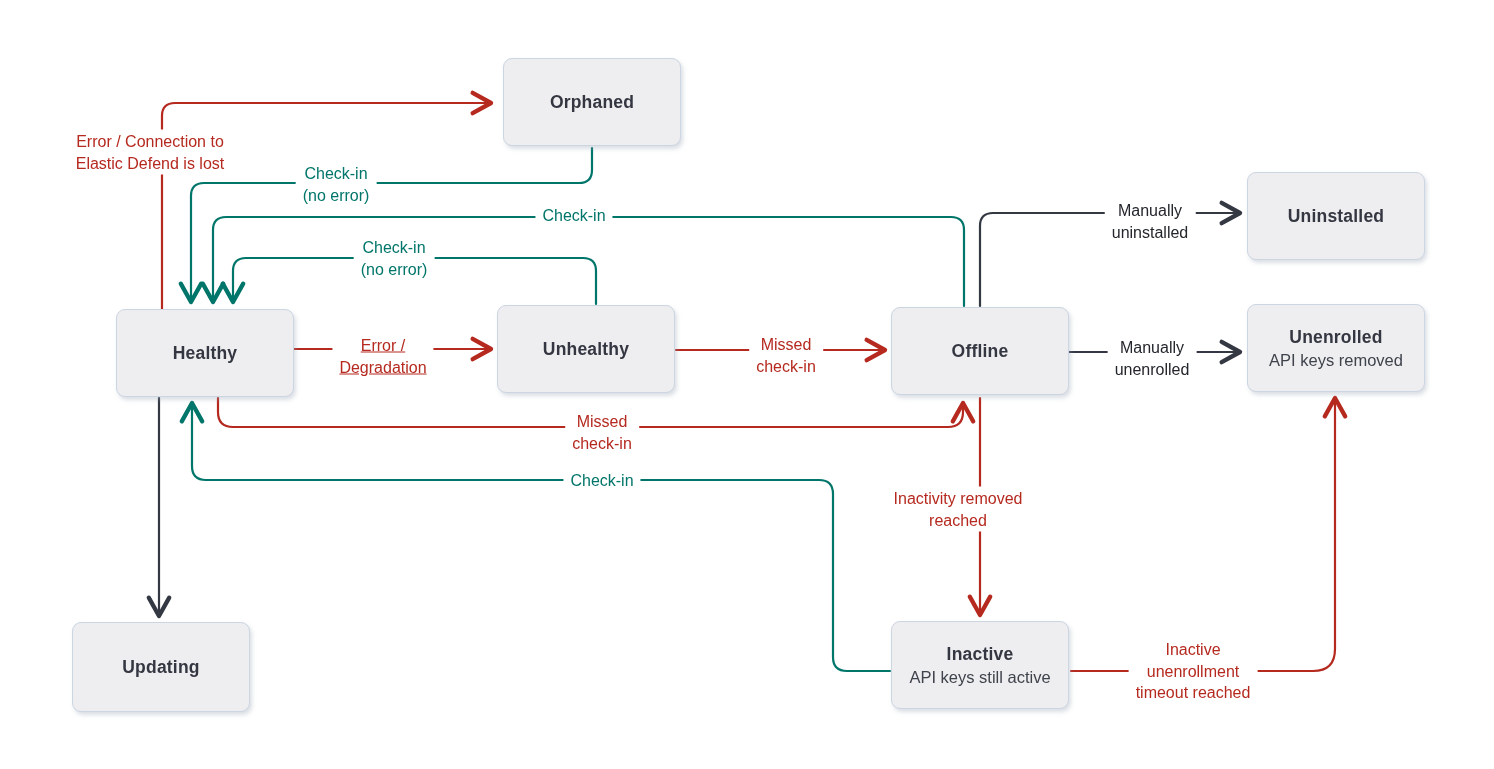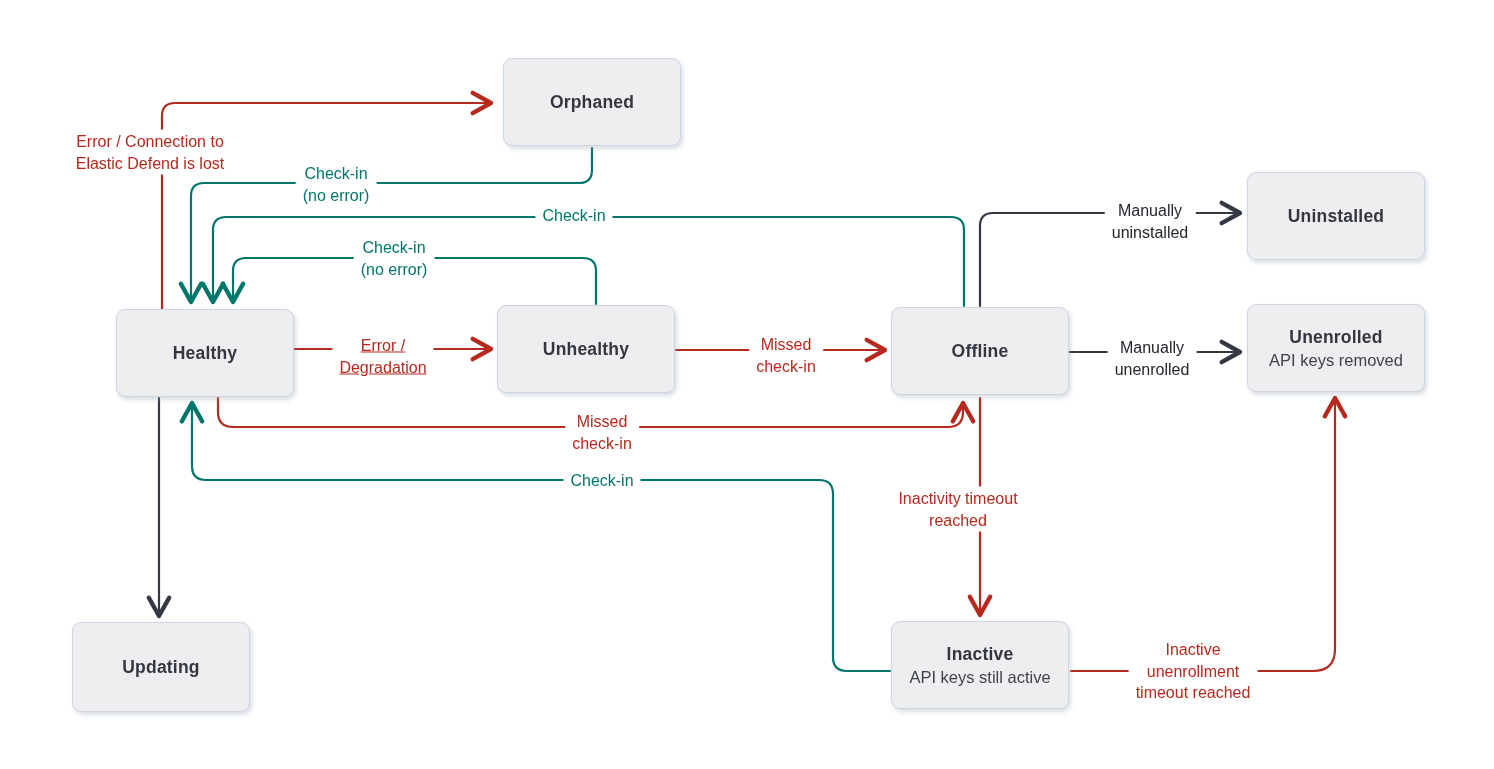--- a/index.html
+++ b/index.html
@@ -133,19 +133,19 @@
 Degradation</div>
   <div class="edge-label red" style="left:786px;top:355px;">Missed
 check-in</div>
   <div class="edge-label red" style="left:602px;top:432px;">Missed
 check-in</div>
   <div class="edge-label teal" style="left:602px;top:481px;">Check-in</div>
   <div class="edge-label dark" style="left:1150px;top:221px;">Manually
 uninstalled</div>
   <div class="edge-label dark" style="left:1152px;top:358px;">Manually
 unenrolled</div>
-  <div class="edge-label red" style="left:958px;top:509px;">Inactivity timeout
+  <div class="edge-label red" style="left:958px;top:509px;">Inactivity removed
 reached</div>
   <div class="edge-label red" style="left:1193px;top:671px;">Inactive
 unenrollment
 timeout reached</div>
 
 </div>
 
 </body></html>

